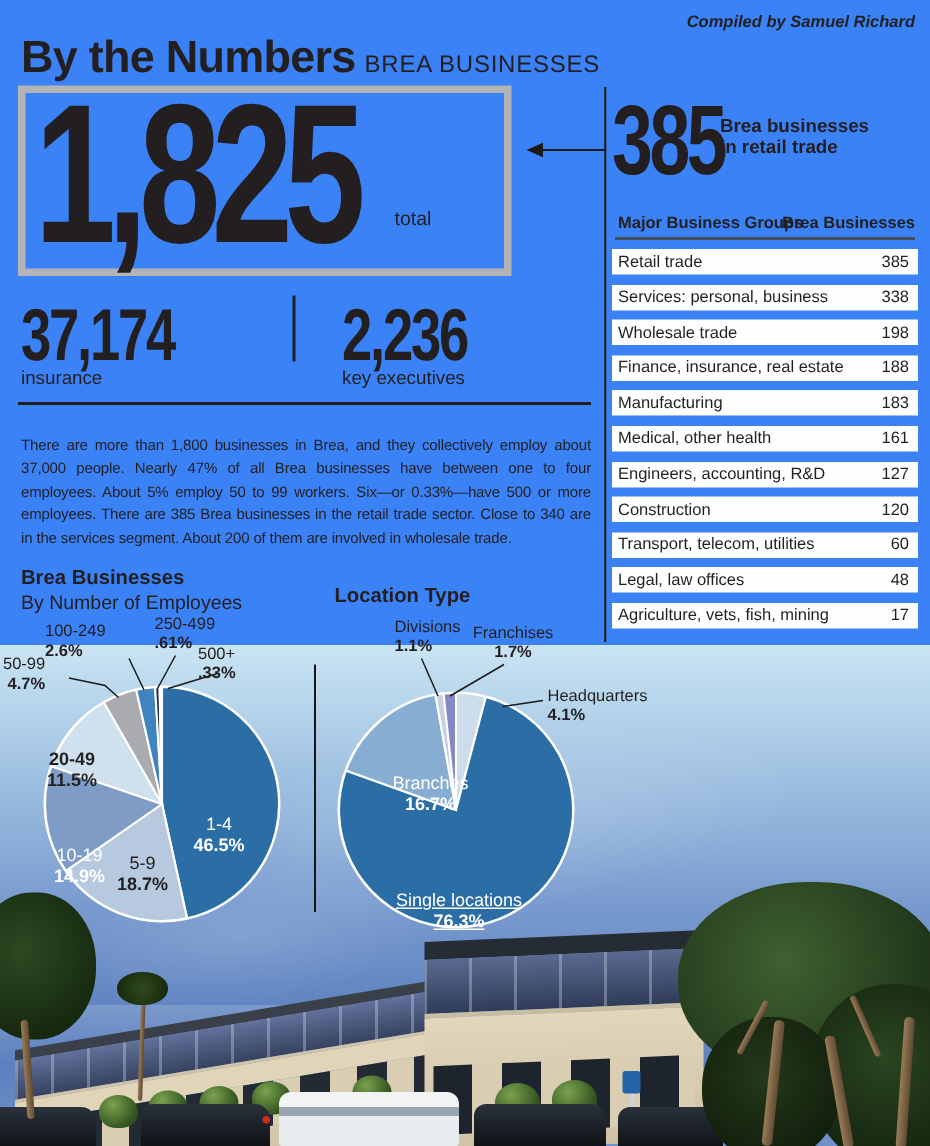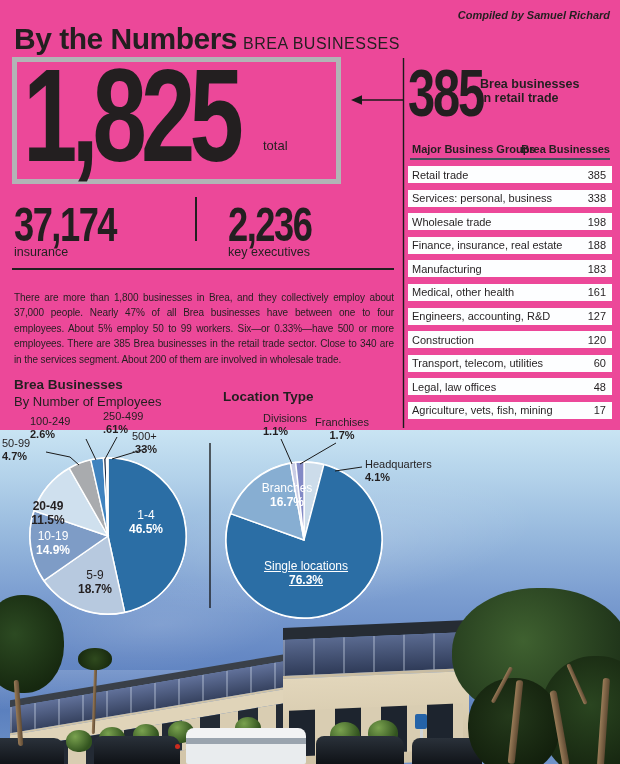--- a/index.html
+++ b/index.html
@@ -1,16 +1,16 @@
 <!DOCTYPE html>
 <html><head>
 <meta charset="utf-8">
 <style>
   html,body{margin:0;padding:0;background:#fff;}
-  .page{position:relative;width:620px;height:764px;overflow:hidden;background:#ec4899;
+  .page{position:relative;width:620px;height:764px;overflow:hidden;background:#3b82f6;
         font-family:"Liberation Sans",sans-serif;color:#231f20;}
   .cond{display:inline-block;transform:scaleX(.74);transform-origin:0 0;white-space:nowrap;}
 
   
   .credit{position:absolute;top:9px;right:10px;font-size:11px;font-style:italic;font-weight:bold;}
   .masthead{position:absolute;left:14px;top:22px;white-space:nowrap;}
   .masthead .title{font-size:30px;font-weight:800;letter-spacing:-.5px;}
   .masthead .subtitle{font-size:16px;font-weight:400;letter-spacing:.5px;margin-left:6px;}
 
   
@@ -42,21 +42,21 @@
   .para{position:absolute;left:14px;top:280px;width:380px;font-size:10px;line-height:15.4px;
         text-align:justify;letter-spacing:-.1px;}
 
   
   .charts{position:absolute;left:0;top:375px;width:620px;height:255px;z-index:3;}
   .c-title{position:absolute;font-size:13.5px;font-weight:800;top:2px;}
   .c-sub{position:absolute;font-size:13px;top:19px;}
   .plabel{position:absolute;font-size:11px;line-height:12.5px;}
   .plabel b{display:block;}
   .plabel span{display:block;}
-  .pl-c{text-align:center;} .pl-r{} .pl-w{color:#fff;}
+  .pl-c{text-align:center;} .pl-r{} .pl-w{color:#fff;margin-top:34px;}
   .inlabel{font-size:12px;line-height:13.5px;}
 
   
   .photo{position:absolute;left:0;top:430px;width:620px;height:334px;z-index:1;overflow:hidden;}
   .photo *{position:absolute;}
   .sky{left:0;top:0;width:620px;height:334px;
     background:linear-gradient(180deg,#c9e4f3 0%,#b3d2ea 14%,#96b8dd 32%,#7b9dd0 50%,#6588c4 68%,#5b80be 84%,#6f93c9 100%);}
   .cloud{border-radius:50%;}
   .haze{left:0;top:240px;width:620px;height:40px;background:linear-gradient(180deg,rgba(255,255,255,.16),rgba(255,255,255,0));}
   .bldg{display:flex;flex-direction:column;}
@@ -201,21 +201,21 @@
         <polyline points="46,77 70,82 79,90"></polyline>
         <polyline points="86,64 96,85"></polyline>
         <polyline points="117,62 105,84"></polyline>
         <polyline points="145,74 112,84"></polyline>
         <polyline points="281,64 292,89"></polyline>
         <polyline points="336,68 300,89"></polyline>
         <polyline points="362,92 335,96"></polyline>
       </g>
     </svg>
 
-    <div class="plabel" style="left:2px;top:62px;">
+    <div class="plabel" style="left:2px;top:62px;text-align:right;">
       <span>50-99</span>
       <b>4.7%</b>
     </div>
     <div class="plabel pl-r" style="left:30px;top:40px;width:58px;">
       <span>100-249</span>
       <b>2.6%</b>
     </div>
     <div class="plabel" style="left:103px;top:35px;">
       <span>250-499</span>
       <b>.61%</b>

